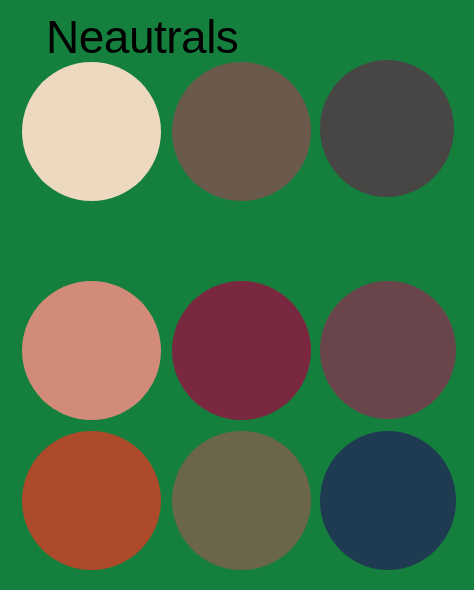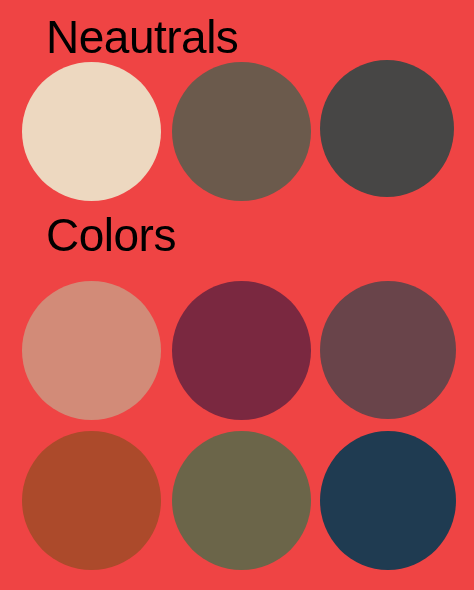--- a/index.html
+++ b/index.html
@@ -58,31 +58,30 @@
   .swatch.col-3 { left: 318px; }
 
   
   #swatch-row-neutrals .swatch.col-3 { top: -2px; width: 134px; height: 137px; left: 320px; }
   #swatch-row-colors-warm .swatch.col-3 { width: 136px; height: 138px; left: 320px; }
   #swatch-row-colors-deep .swatch.col-3 { width: 136px; height: 139px; left: 320px; }
 </style>
 </head>
 <body>
 
-<div id="palette-page" style="background-color: #ef4444;">
+<div id="palette-page" style="background-color: #15803d;">
 
   <h1 class="section-heading" id="heading-neutrals">Neautrals</h1>
 
   <div class="swatch-row" id="swatch-row-neutrals">
     <div class="swatch col-1" style="background-color: rgb(237, 216, 192);"></div>
     <div class="swatch col-2" style="background-color: rgb(107, 90, 76);"></div>
     <div class="swatch col-3" style="background-color: rgb(71, 70, 69);"></div>
   </div>
 
-  <h1 class="section-heading" id="heading-colors">Colors</h1>
 
   <div class="swatch-row" id="swatch-row-colors-warm">
     <div class="swatch col-1" style="background-color: rgb(210, 139, 120);"></div>
     <div class="swatch col-2" style="background-color: rgb(122, 40, 64);"></div>
     <div class="swatch col-3" style="background-color: rgb(105, 68, 74);"></div>
   </div>
 
   <div class="swatch-row" id="swatch-row-colors-deep">
     <div class="swatch col-1" style="background-color: rgb(172, 74, 43);"></div>
     <div class="swatch col-2" style="background-color: rgb(107, 101, 73);"></div>

